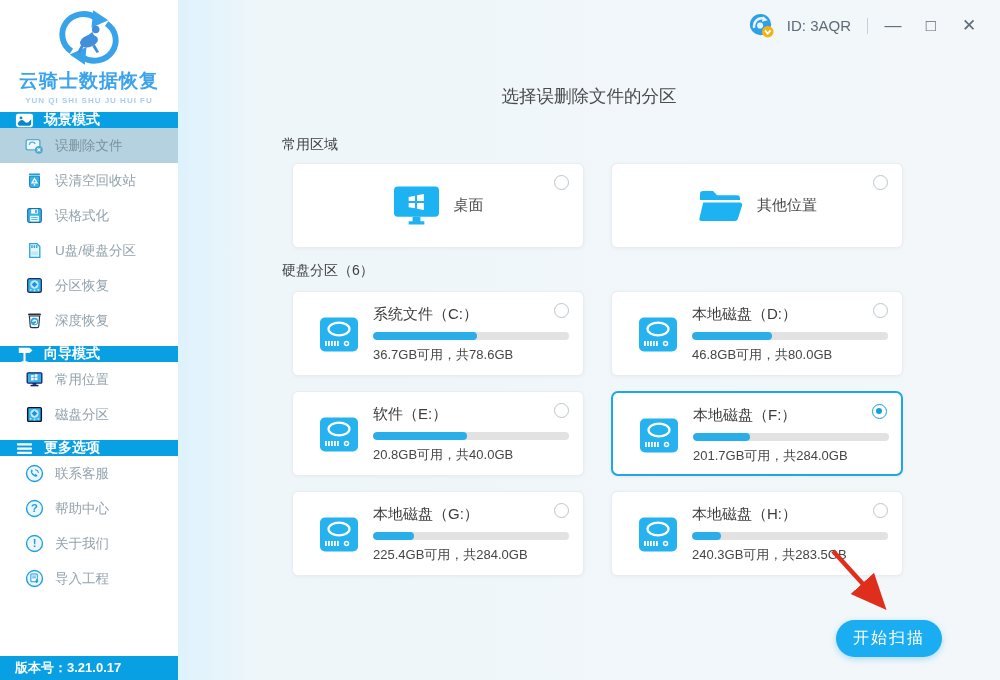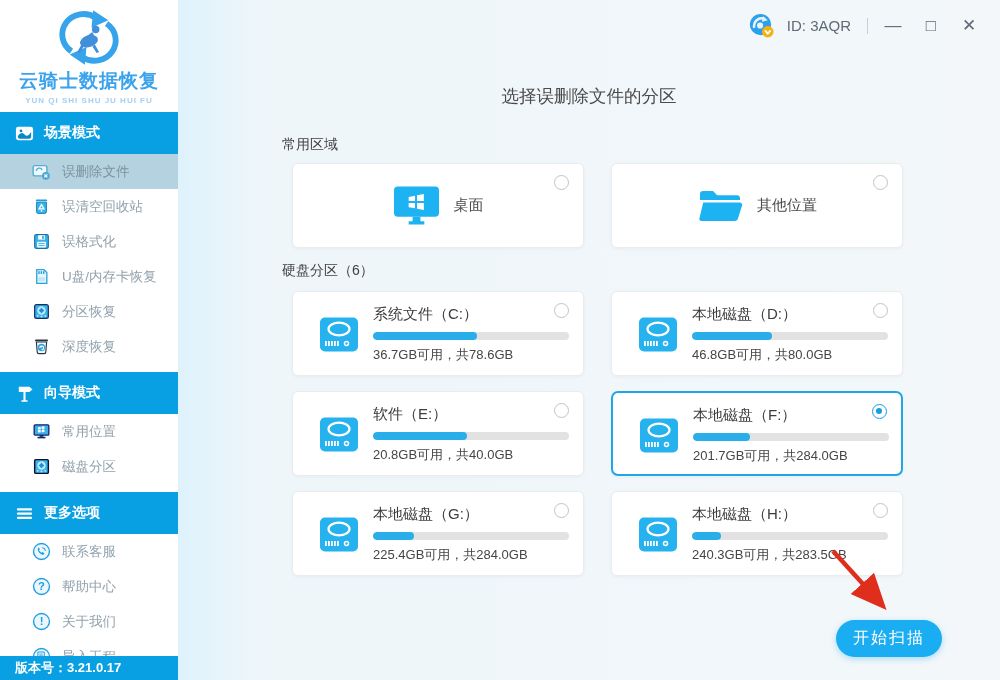--- a/index.html
+++ b/index.html
@@ -6,24 +6,24 @@
   html,body { width:1000px; height:680px; }
   body { font-family:"Liberation Sans","DejaVu Sans",sans-serif; }
   .app { position:relative; width:1000px; height:680px; overflow:hidden;
          background:linear-gradient(90deg,#def2fc 178px,#eef6fa 260px,#f3f7fa 100%); }
 
   
   .sidebar { position:absolute; left:0; top:0; width:178px; height:680px; background:#ffffff; z-index:5; }
   .logo-block { height:112px; text-align:center; padding-top:6px; background:#fff; }
   .logo-title { font-size:19px; font-weight:bold; color:#3ba2ec; letter-spacing:1px; margin-top:-4px; }
   .logo-sub { font-size:8px; color:#a4cff2; letter-spacing:1px; margin-top:2px; font-weight:bold; }
-  .sec-header { height:42px; background:#09a0e3; color:#fff; font-size:14px; font-weight:bold;
+  .sec-header { height:16px; background:#09a0e3; color:#fff; font-size:14px; font-weight:bold;
                 display:flex; align-items:center; padding-left:15px; gap:10px; }
   .sec-header .sicon { width:19px; height:19px; display:inline-flex; }
-  .side-item { height:35px; display:flex; align-items:center; padding-left:32px; gap:11px;
+  .side-item { height:35px; display:flex; align-items:center; padding-left:25px; gap:11px;
                font-size:13.5px; color:#92a2ad; cursor:pointer; background:#fff; }
   .side-item .iicon { width:19px; height:19px; display:inline-flex; }
   .side-item.selected { background:#b5d2e0; color:#7d929e; }
   .side-gap { height:8px; background:#fff; }
   .version-bar { position:absolute; left:0; bottom:0; width:178px; height:24px; background:#09a0e3;
                  color:#fff; font-size:13px; line-height:23px; padding-left:15px; font-weight:bold; }
 
   
   .main { position:absolute; left:178px; top:0; width:822px; height:517px; }
   .titlebar { position:absolute; top:12px; right:18px; display:flex; align-items:center; gap:12px; }
@@ -136,21 +136,21 @@
     <div class="side-item">
       <span class="iicon">
         <svg viewBox="0 0 20 20" width="19" height="19">
             <path d="M5 2.8 h7.6 l3 3 v11.4 h-10.6 z" fill="#e8f6fd" stroke="#2aa4dd" stroke-width="1.4"></path>
             <rect x="6.6" y="4.4" width="1.5" height="3" fill="#2aa4dd"></rect>
             <rect x="9.1" y="4.4" width="1.5" height="3" fill="#2aa4dd"></rect>
             <rect x="11.6" y="4.4" width="1.5" height="3" fill="#2aa4dd"></rect>
             <rect x="6.6" y="10.8" width="7" height="4.2" fill="#bfe7f8"></rect>
           </svg>
       </span>
-      <span>U盘/内存卡恢复</span>
+      <span>U盘/硬盘分区</span>
     </div>
     <div class="side-item">
       <span class="iicon">
         <svg viewBox="0 0 20 20" width="19" height="19">
             <rect x="2.8" y="2.8" width="14.4" height="14.4" rx="2" fill="#35b4e8" stroke="#1a2c66" stroke-width="1.3"></rect>
             <circle cx="10" cy="9" r="4.4" fill="#bfe9fa"></circle>
             <rect x="7.9" y="6.9" width="4.2" height="4.2" transform="rotate(45 10 9)" fill="#1e90d6"></rect>
             <circle cx="6" cy="14.6" r="1" fill="#bfe9fa"></circle>
             <circle cx="10" cy="15.2" r="1" fill="#bfe9fa"></circle>
             <circle cx="14" cy="14.6" r="1" fill="#bfe9fa"></circle>

